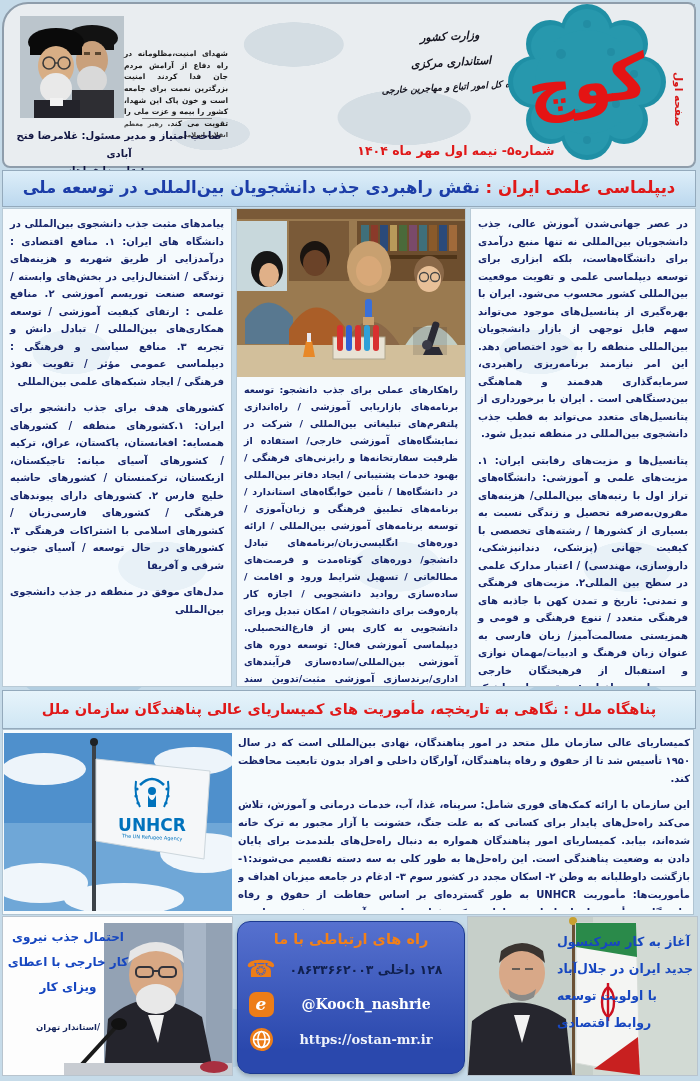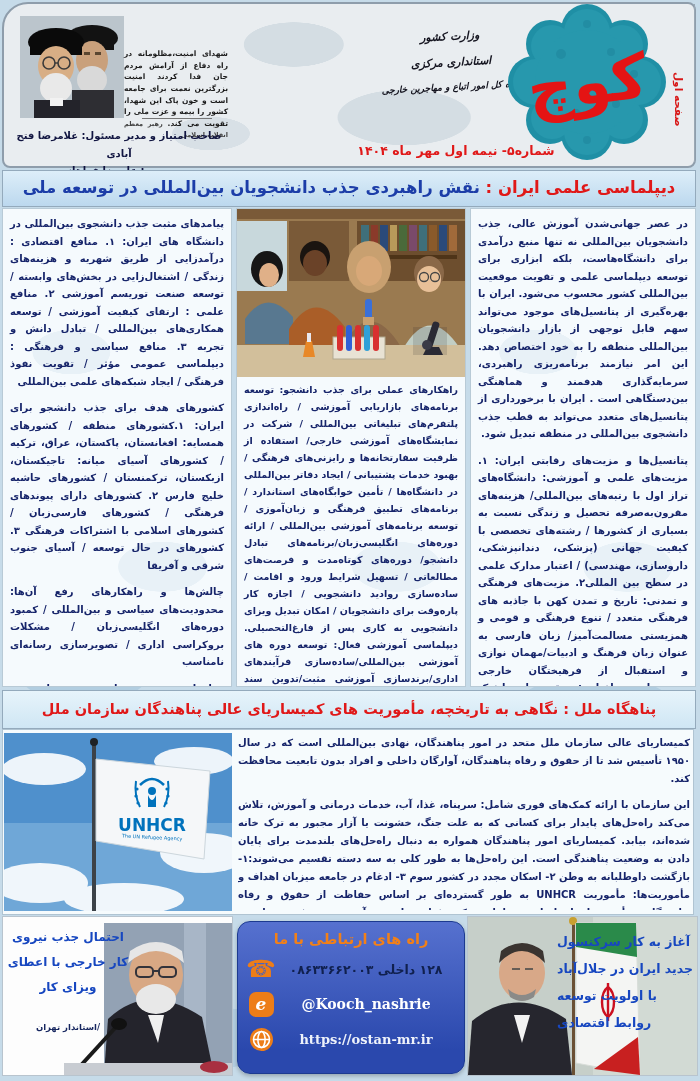--- a/index.html
+++ b/index.html
@@ -264,21 +264,20 @@
     </svg>
     <div class="txt">
       <p>راهکارهای عملی برای جذب دانشجو: توسعه برنامه‌های بازاریابی آموزشی / راه‌اندازی پلتفرم‌های تبلیغاتی بین‌المللی / شرکت در نمایشگاه‌های آموزشی خارجی/ استفاده از ظرفیت سفارتخانه‌ها و رایزنی‌های فرهنگی /بهبود خدمات پشتیبانی / ایجاد دفاتر بین‌المللی در دانشگاه‌ها / تأمین خوابگاه‌های استاندارد / برنامه‌های تطبیق فرهنگی و زبان‌آموزی / توسعه برنامه‌های آموزشی بین‌المللی / ارائه دوره‌های انگلیسی‌زبان/برنامه‌های تبادل دانشجو/ دوره‌های کوتاه‌مدت و فرصت‌های مطالعاتی / تسهیل شرایط ورود و اقامت / ساده‌سازی روادید دانشجویی / اجازه کار پاره‌وقت برای دانشجویان / امکان تبدیل ویزای دانشجویی به کاری پس از فارغ‌التحصیلی. دیپلماسی آموزشی فعال: توسعه دوره های آموزشی بین‌المللی/ساده‌سازی فرآیندهای اداری/برندسازی آموزشی مثبت/تدوین سند راهبردی جذب دانشجوی بین‌المللی / استانداردسازی خدمات به دانشجویان خارجی / تأسیس مرکز ملی جذب دانشجوی بین‌المللی / تخصیص بورسیه‌های هدفمند / برگزاری رویدادهای بین‌المللی علمی با تحقق این راهکارها، ایران می‌تواند نه تنها به اهداف اقتصادی دست یابد، بلکه نقش مؤثری در توسعه دیپلماسی علمی و تقریب فرهنگی در منطقه ایفاء نماید.</p>
     </div>
   </div>
 
   <div class="abs col col-left">
     <div class="txt">
       <p>پیامدهای مثبت جذب دانشجوی بین‌المللی در دانشگاه های ایران: ۱. منافع اقتصادی : درآمدزایی از طریق شهریه و هزینه‌های زندگی / اشتغال‌زایی در بخش‌های وابسته / توسعه صنعت توریسم آموزشی ۲. منافع علمی : ارتقای کیفیت آموزشی / توسعه همکاری‌های بین‌المللی / تبادل دانش و تجربه ۳. منافع سیاسی و فرهنگی : دیپلماسی عمومی مؤثر / تقویت نفوذ فرهنگی / ایجاد شبکه‌های علمی بین‌المللی</p>
       <p>کشورهای هدف برای جذب دانشجو برای ایران: ۱.کشورهای منطقه / کشورهای همسایه: افغانستان، پاکستان، عراق، ترکیه / کشورهای آسیای میانه: تاجیکستان، ازبکستان، ترکمنستان / کشورهای حاشیه خلیج فارس ۲. کشورهای دارای پیوندهای فرهنگی / کشورهای فارسی‌زبان / کشورهای اسلامی با اشتراکات فرهنگی ۳. کشورهای در حال توسعه / آسیای جنوب شرقی و آفریقا</p>
-      <p>چالش‌ها و راهکارهای رفع آن‌ها:  محدودیت‌های سیاسی و بین‌المللی / کمبود دوره‌های انگلیسی‌زبان / مشکلات بروکراسی اداری / تصویرسازی رسانه‌ای نامناسب</p>
       <p>مدل‌های موفق در منطقه در جذب دانشجوی بین‌المللی</p>
 
     </div>
   </div>
 
   <div class="abs a2-bar">پناهگاه ملل : نگاهی به تاریخچه، مأموریت های  کمیساریای عالی پناهندگان سازمان ملل</div>
 
   <div class="abs a2-body"></div>
 
   <svg class="abs a2-photo" viewBox="0 0 228 178">

